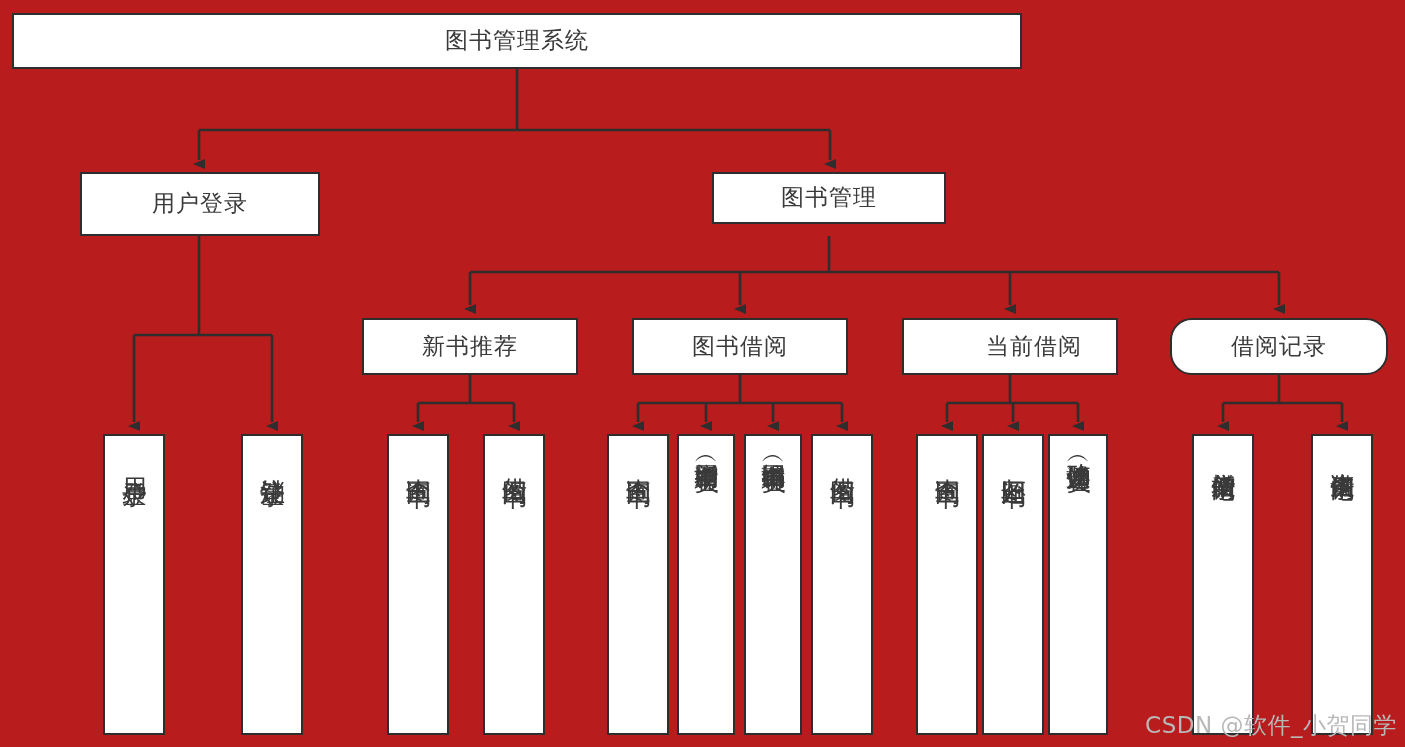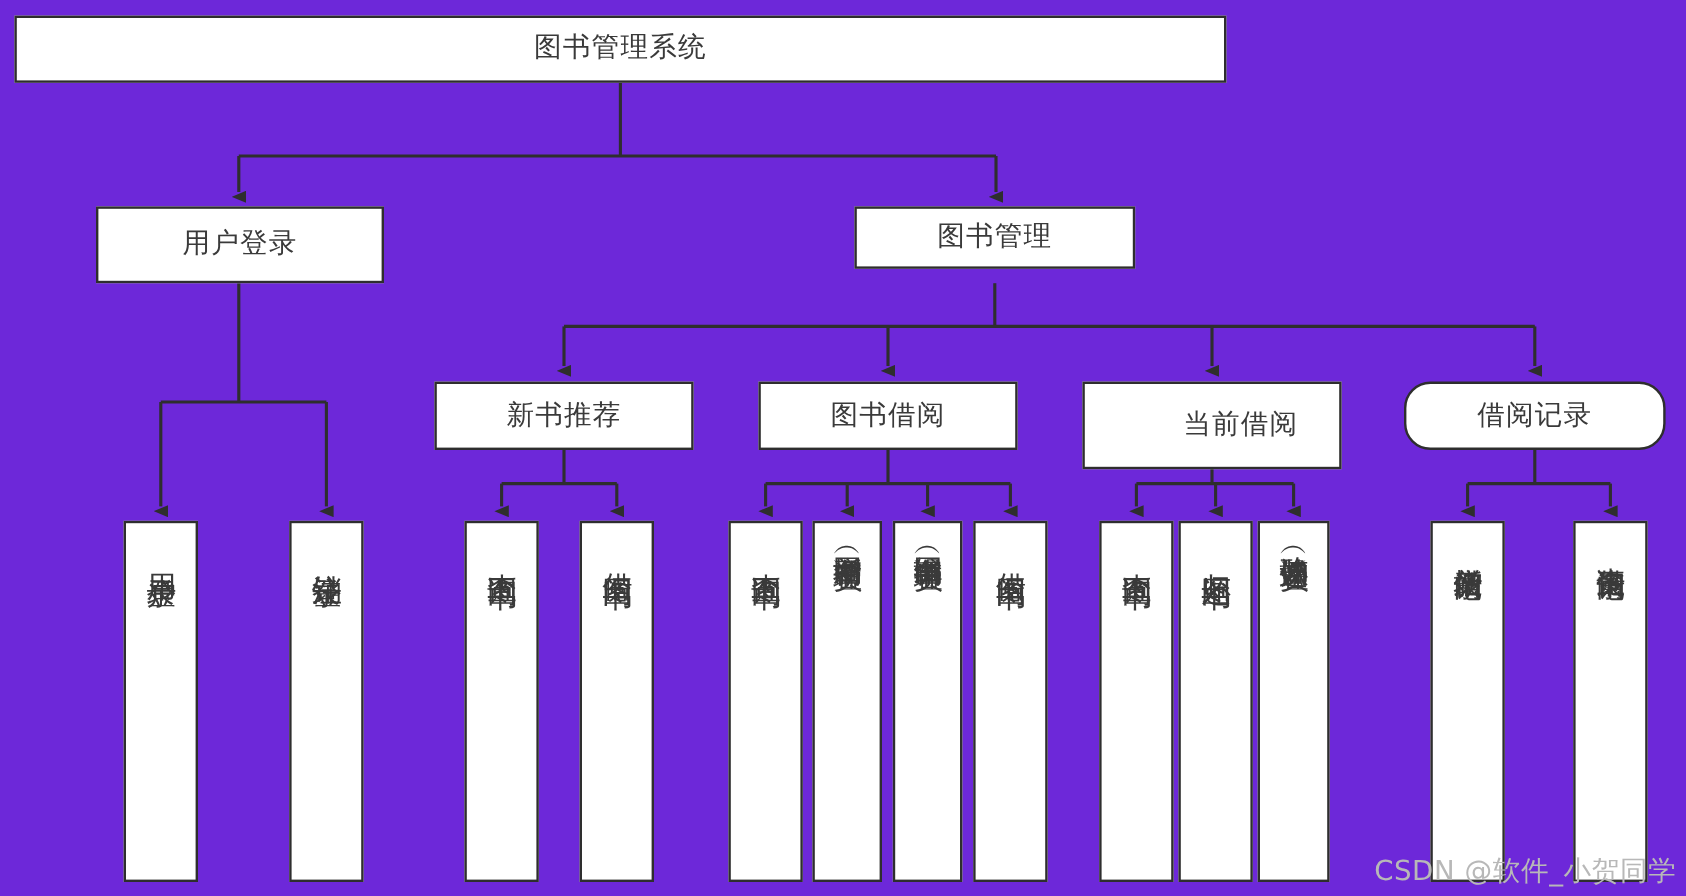--- a/index.html
+++ b/index.html
@@ -8,21 +8,21 @@
     padding: 0;
     background: #ffffff;
   }
   body {
     font-family: "DejaVu Sans", "Liberation Sans", sans-serif;
   }
   #diagram-canvas {
     position: relative;
     width: 1405px;
     height: 747px;
-    background: #6d28d9;
+    background: #b91c1c;
     overflow: hidden;
   }
   #edge-layer {
     position: absolute;
     left: 0;
     top: 0;
     width: 1405px;
     height: 747px;
     pointer-events: none;
   }
@@ -143,21 +143,21 @@
   </div>
 
   <div class="node h-node" style="left:632px; top:318px; width:216px; height:57px;">
     <span class="node-label">图书借阅</span>
   </div>
 
   <div class="node h-node" style="left:362px; top:318px; width:216px; height:57px;">
     <span class="node-label">新书推荐</span>
   </div>
 
-  <div class="node h-node" style="left:902px; top:318px; width:216px; height:73px;padding-left:48px;">
+  <div class="node h-node" style="left:902px; top:318px; width:216px; height:57px;padding-left:48px;">
     <span class="node-label">当前借阅</span>
   </div>
 
   <div class="node h-node" style="left:1170px; top:318px; width:218px; height:57px;border-radius:22px;">
     <span class="node-label">借阅记录</span>
   </div>
 
   <div class="node v-node" style="left:103px; top:434px; width:62px; height:301px;">
     <span class="node-label">用户登录</span>
   </div>

